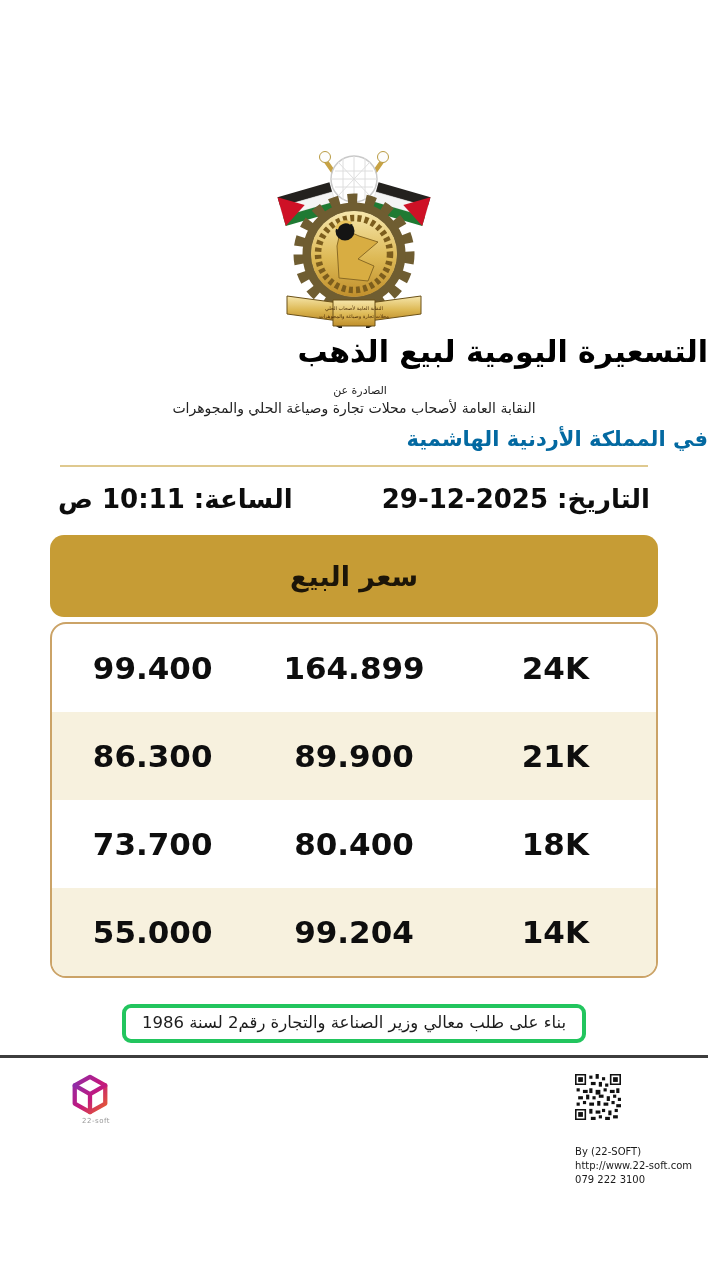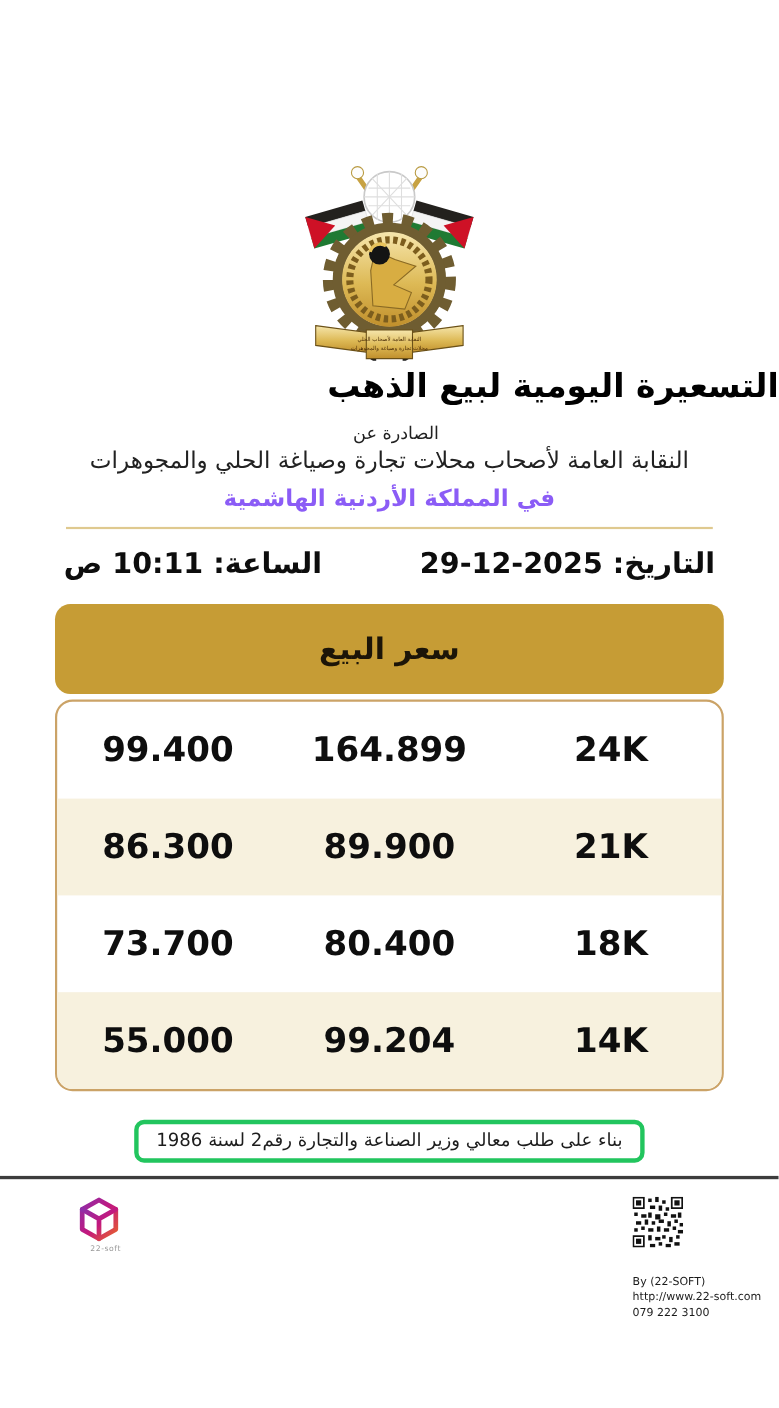--- a/index.html
+++ b/index.html
@@ -4,23 +4,23 @@
 <style>
   html,body{margin:0;padding:0;background:#ffffff;}
   .page{
     position:relative;width:708px;height:1280px;margin:0 auto;background:#ffffff;
     overflow:hidden;font-family:"DejaVu Sans","Liberation Sans",sans-serif;color:#111;
   }
   
   .logo-wrap{padding-top:146px;display:flex;justify-content:center;}
   
   .title{text-align:right;font-size:30px;font-weight:bold;color:#000000;margin-top:6px;direction:rtl;}
-  .issued{text-align:center;font-size:16px;color:#222;margin-top:15px;direction:rtl;padding-left:12px;}
-  .org{text-align:center;font-size:21px;color:#222;margin-top:3px;direction:rtl;}
-  .country{text-align:center;font-size:21px;font-weight:600;color:#8b5cf6;margin-top:11px;direction:rtl;}
+  .issued{text-align:center;font-size:11px;color:#222;margin-top:15px;direction:rtl;padding-left:12px;}
+  .org{text-align:center;font-size:14px;color:#222;margin-top:3px;direction:rtl;}
+  .country{text-align:right;font-size:21px;font-weight:600;color:#0369a1;margin-top:11px;direction:rtl;}
   .gold-line{width:588px;margin:14px auto 0;border:0;border-top:2px solid #DFC98F;}
   
   .datetime{display:flex;direction:rtl;justify-content:space-between;align-items:center;
     padding:0 58px;margin-top:17px;font-size:26px;font-weight:bold;color:#0d0d0d;}
   .dt-item{white-space:nowrap;}
   
   .tbl-header{margin:21px 50px 0;height:82px;background:#C69C35;border-radius:14px;
     display:flex;direction:rtl;align-items:center;font-size:27px;font-weight:bold;color:#1c1508;}
   .col{flex:1;text-align:center;}
   .tbl-body{margin:5px 50px 0;border:2px solid #CBA367;border-radius:16px;overflow:hidden;background:#ffffff;}

